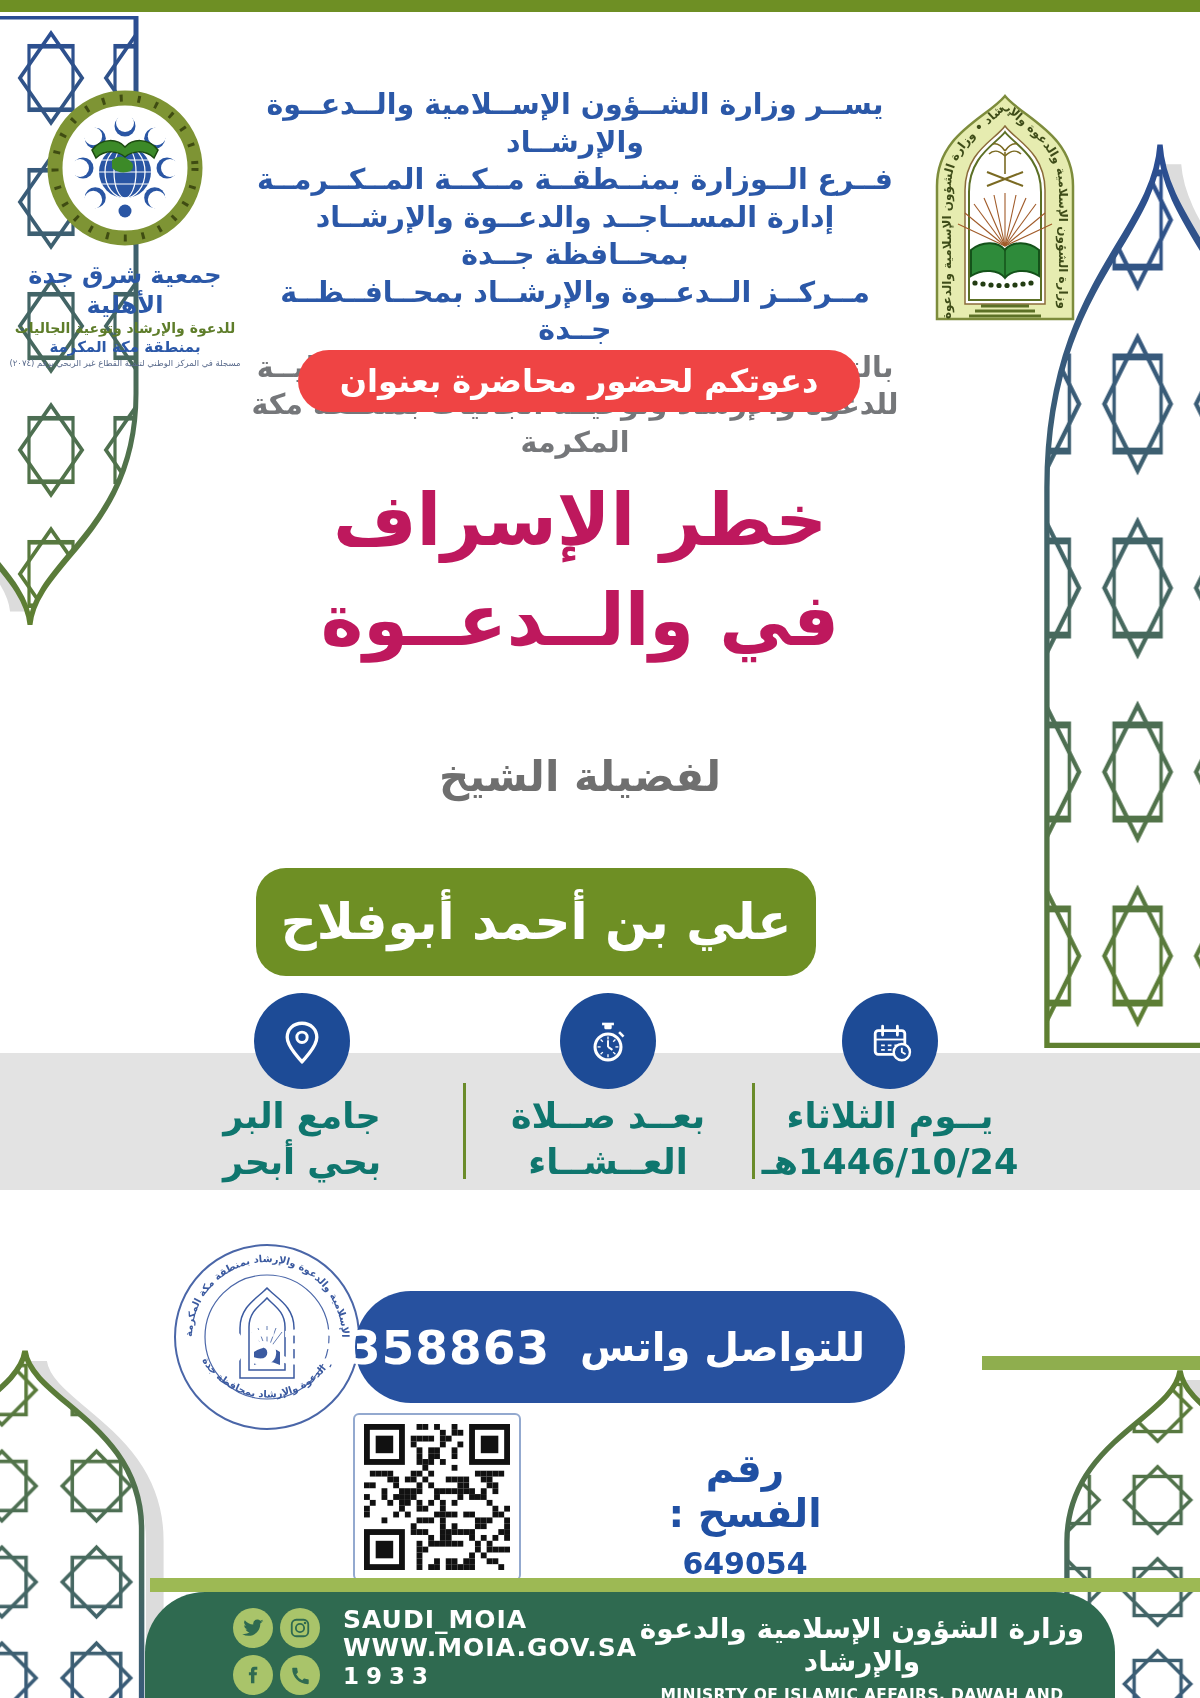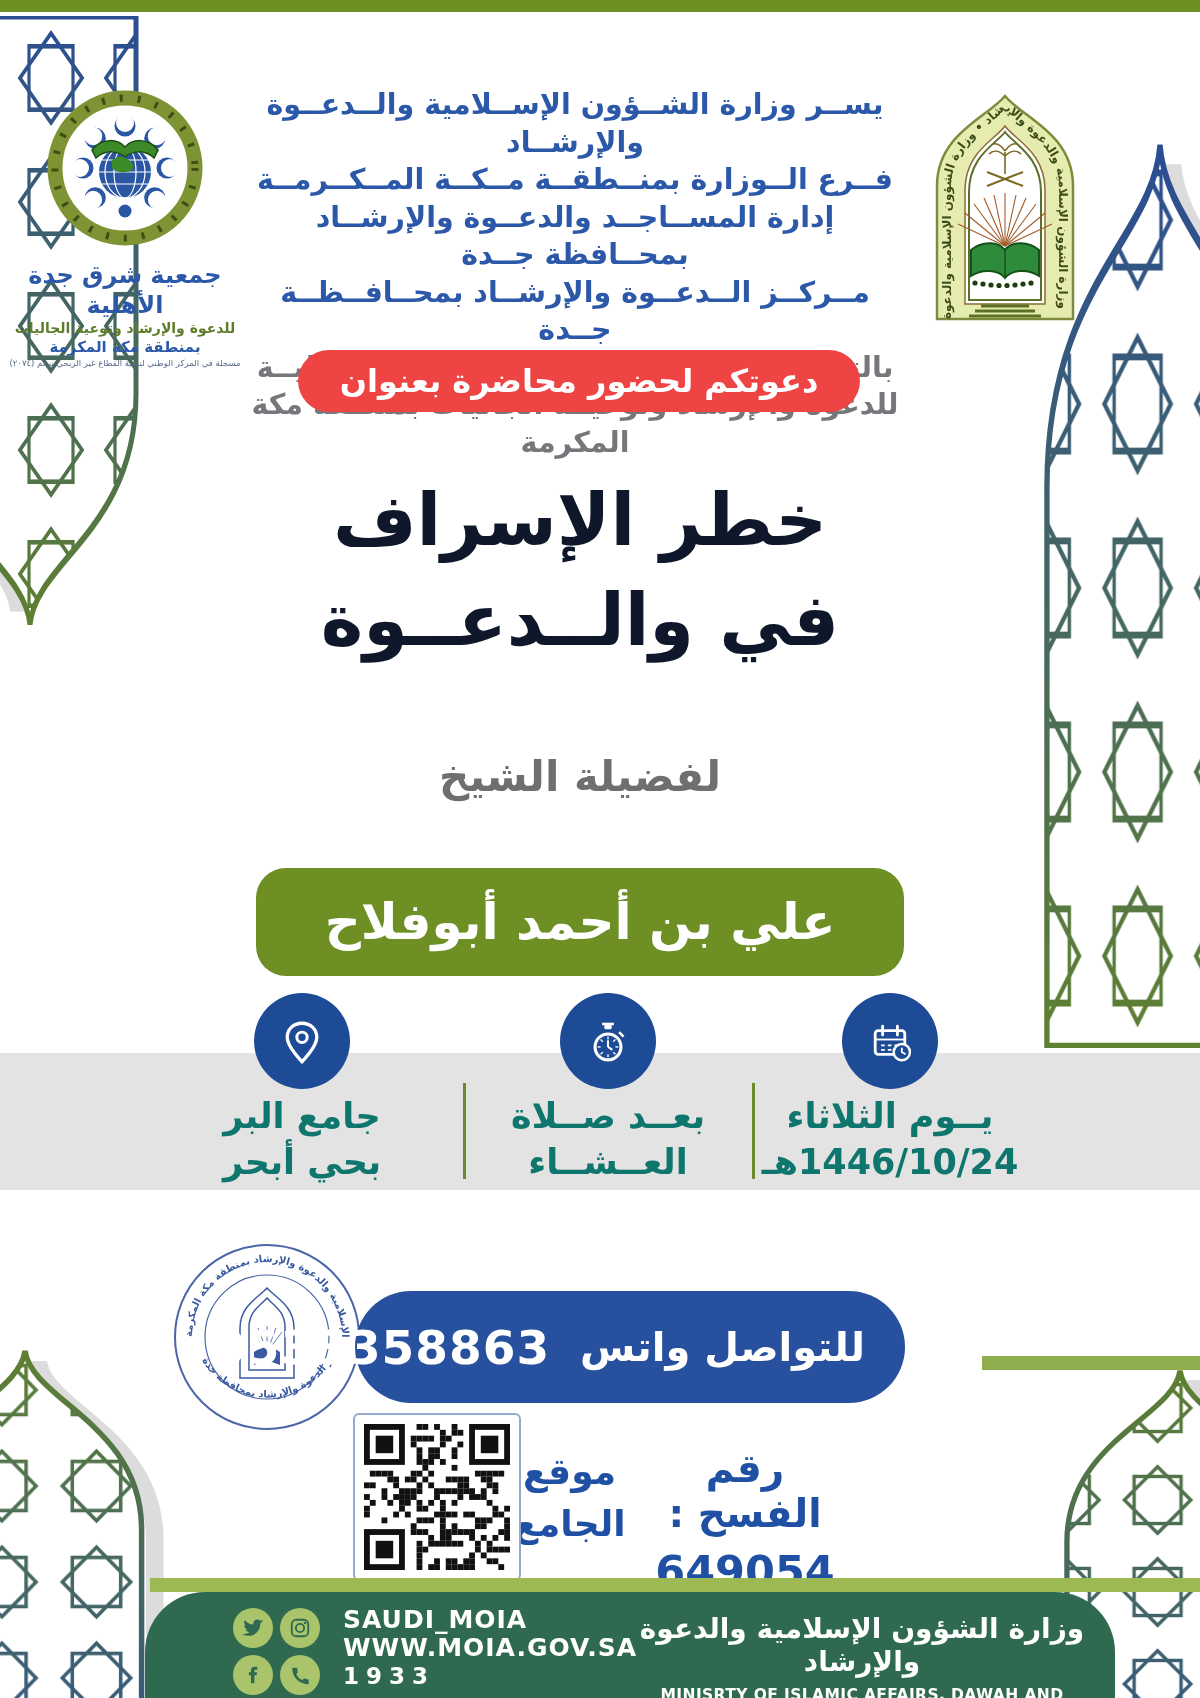--- a/index.html
+++ b/index.html
@@ -25,25 +25,25 @@
   .assoc-text{left:5px;top:260px;width:240px;text-align:center;direction:rtl;line-height:1.25;}
   .assoc-l1{color:#2b58a8;font-weight:bold;font-size:24px;}
   .assoc-l2{color:#5e7d2a;font-weight:bold;font-size:14px;}
   .assoc-l3{color:#2b58a8;font-weight:bold;font-size:15px;letter-spacing:1px;}
   .assoc-l4{color:#5a6b8c;font-size:8.5px;margin-top:2px;}
   .ministry-logo-svg{left:925px;top:90px;}
 
   
   .invite-pill{left:298px;top:350px;width:562px;height:62px;background:#ef4444;border-radius:34px;
                color:#fff;font-weight:bold;font-size:32px;display:flex;align-items:center;justify-content:center;direction:rtl;}
-  .main-title{left:240px;top:470px;width:680px;text-align:center;color:#0f172a;font-weight:bold;
+  .main-title{left:240px;top:470px;width:680px;text-align:center;color:#be185d;font-weight:bold;
               font-size:72px;line-height:100px;direction:rtl;}
   .sheikh-label{left:240px;top:752px;width:680px;text-align:center;color:#6f6f6f;font-weight:bold;
                 font-size:42px;direction:rtl;}
-  .speaker-pill{left:256px;top:868px;width:648px;height:108px;background:#6e8f24;border-radius:30px;
+  .speaker-pill{left:256px;top:868px;width:560px;height:108px;background:#6e8f24;border-radius:30px;
                 color:#fff;font-weight:bold;font-size:50px;display:flex;align-items:center;justify-content:center;direction:rtl;}
 
   
   .info-band{left:0;top:1053px;width:1200px;height:137px;background:#e3e3e3;}
   .info-col{position:absolute;width:260px;top:40px;text-align:center;color:#0f766e;font-weight:bold;
             font-size:35px;line-height:46px;direction:rtl;}
   #col-date{left:760px;}
   #col-time{left:478px;}
   #col-venue{left:172px;}
   .info-icon{position:absolute;top:-100px;left:50%;transform:translateX(-50%);width:96px;height:96px;
@@ -55,21 +55,21 @@
   
   .seal-svg{left:170px;top:1240px;}
   .wa-pill{left:355px;top:1291px;width:550px;height:112px;background:#27519f;border-radius:56px;
            display:flex;align-items:center;direction:rtl;color:#fff;padding:0 24px;box-sizing:border-box;gap:16px;}
   .wa-label{font-weight:bold;font-size:40px;white-space:nowrap;}
   .wa-number{font-weight:bold;font-size:47px;letter-spacing:1px;direction:ltr;margin-right:14px;}
 
   
   .permit{left:640px;top:1446px;width:210px;text-align:center;color:#2050a3;font-weight:bold;direction:rtl;}
   .permit-label{font-size:39px;}
-  .permit-number{font-size:43px;margin-top:10px;direction:ltr;}
+  .permit-number{font-size:30px;margin-top:10px;direction:ltr;}
   .qr-caption{left:512px;top:1446px;width:115px;text-align:center;color:#2050a3;font-weight:bold;
               font-size:36px;line-height:52px;direction:rtl;}
   .qr-box{left:353px;top:1413px;width:168px;height:168px;background:#fff;border:2px solid #93a9cf;
           border-radius:6px;box-sizing:border-box;padding:8px;display:flex;align-items:center;justify-content:center;}
 
   
   .footer-lightbar{left:150px;top:1578px;width:1050px;height:14px;background:#9db954;}
   .footer-panel{left:145px;top:1592px;width:970px;height:106px;background:#2f6a50;border-radius:60px 60px 0 0;}
   .social-grid{position:absolute;left:88px;top:16px;display:grid;grid-template-columns:40px 40px;
                grid-template-rows:40px 40px;gap:7px;}
@@ -343,24 +343,20 @@
       <path d="M13,61 L25,48 L31,55 Z" fill="#fff"></path>
       <path d="M28,24 c2,-2 5,-2 6,0 l2,3 c1,2 0,4 -2,5 c1,3 4,6 7,7 c1,-2 3,-3 5,-2 l3,2 c2,1 2,4 0,6 c-3,3 -8,3 -12,0 c-5,-3 -9,-8 -10,-13 c-1,-3 0,-6 1,-8 Z" fill="#fff"></path>
     </svg>
     <span class="wa-label">للتواصل واتس</span>
     <span class="wa-number">0533358863</span>
   </div>
 
   <div class="abs permit">
     <div class="permit-label">رقم الفسح :</div>
     <div class="permit-number">649054</div>
-  </div>
-  <div class="abs qr-caption">
-    <div>موقع</div>
-    <div>الجامع</div>
   </div>
   <div class="abs qr-box">
       <svg width="146" height="146" viewBox="0 0 150 150" fill="#111">
         <rect x="54" y="0" width="6" height="6"></rect>
         <rect x="60" y="0" width="6" height="6"></rect>
         <rect x="72" y="0" width="6" height="6"></rect>
         <rect x="90" y="0" width="6" height="6"></rect>
         <rect x="78" y="6" width="6" height="6"></rect>
         <rect x="90" y="6" width="6" height="6"></rect>
         <rect x="96" y="6" width="6" height="6"></rect>

